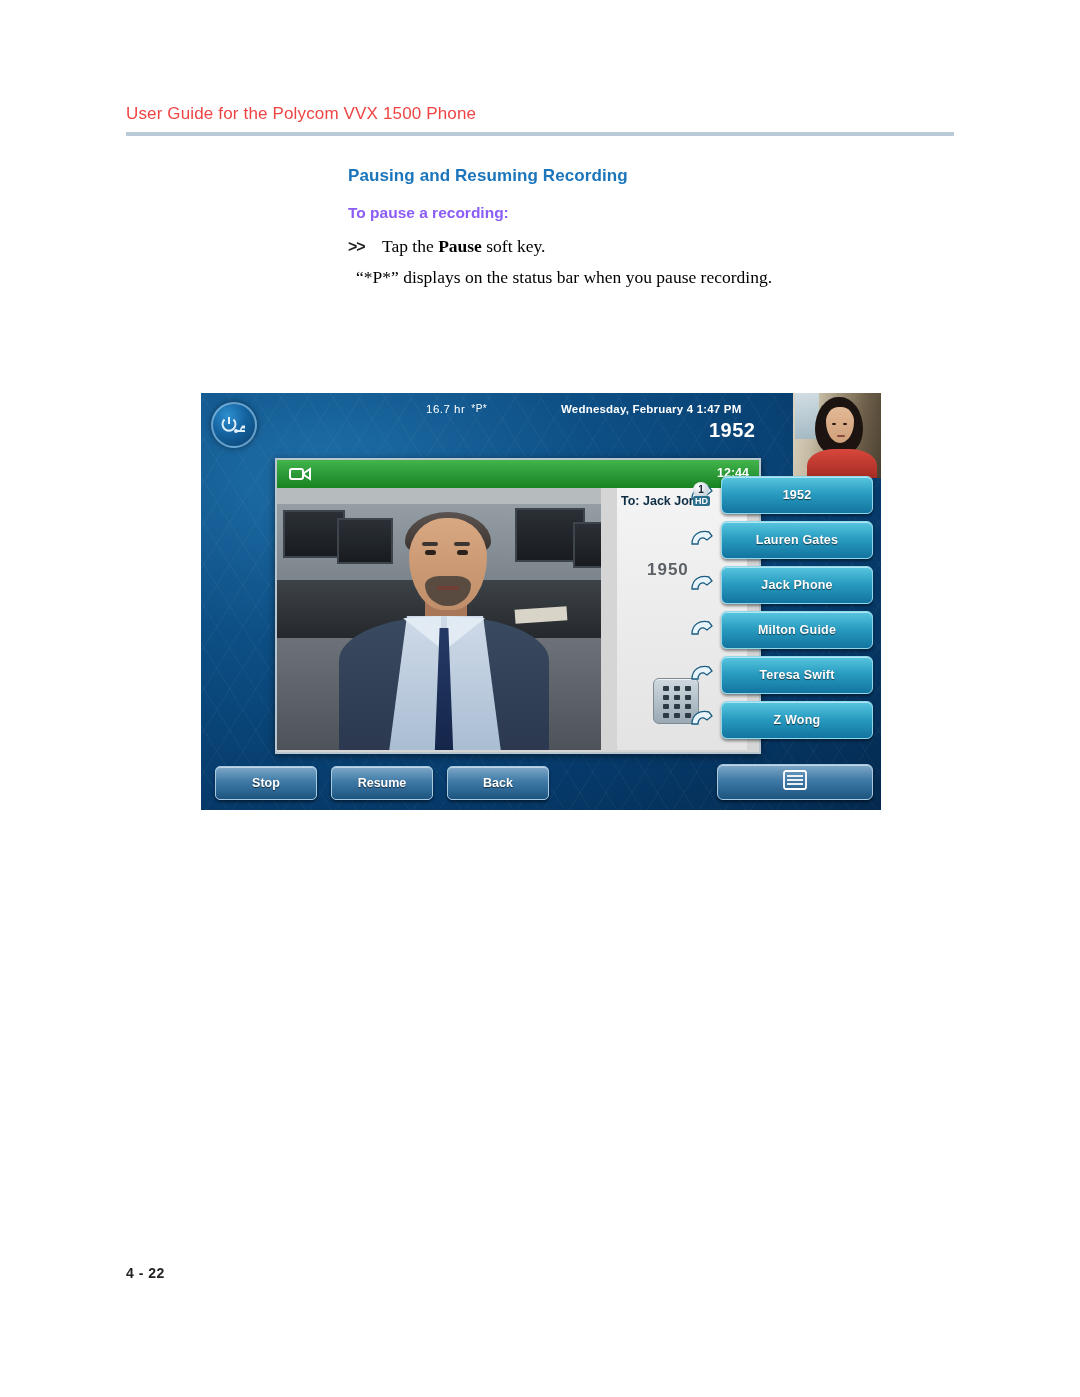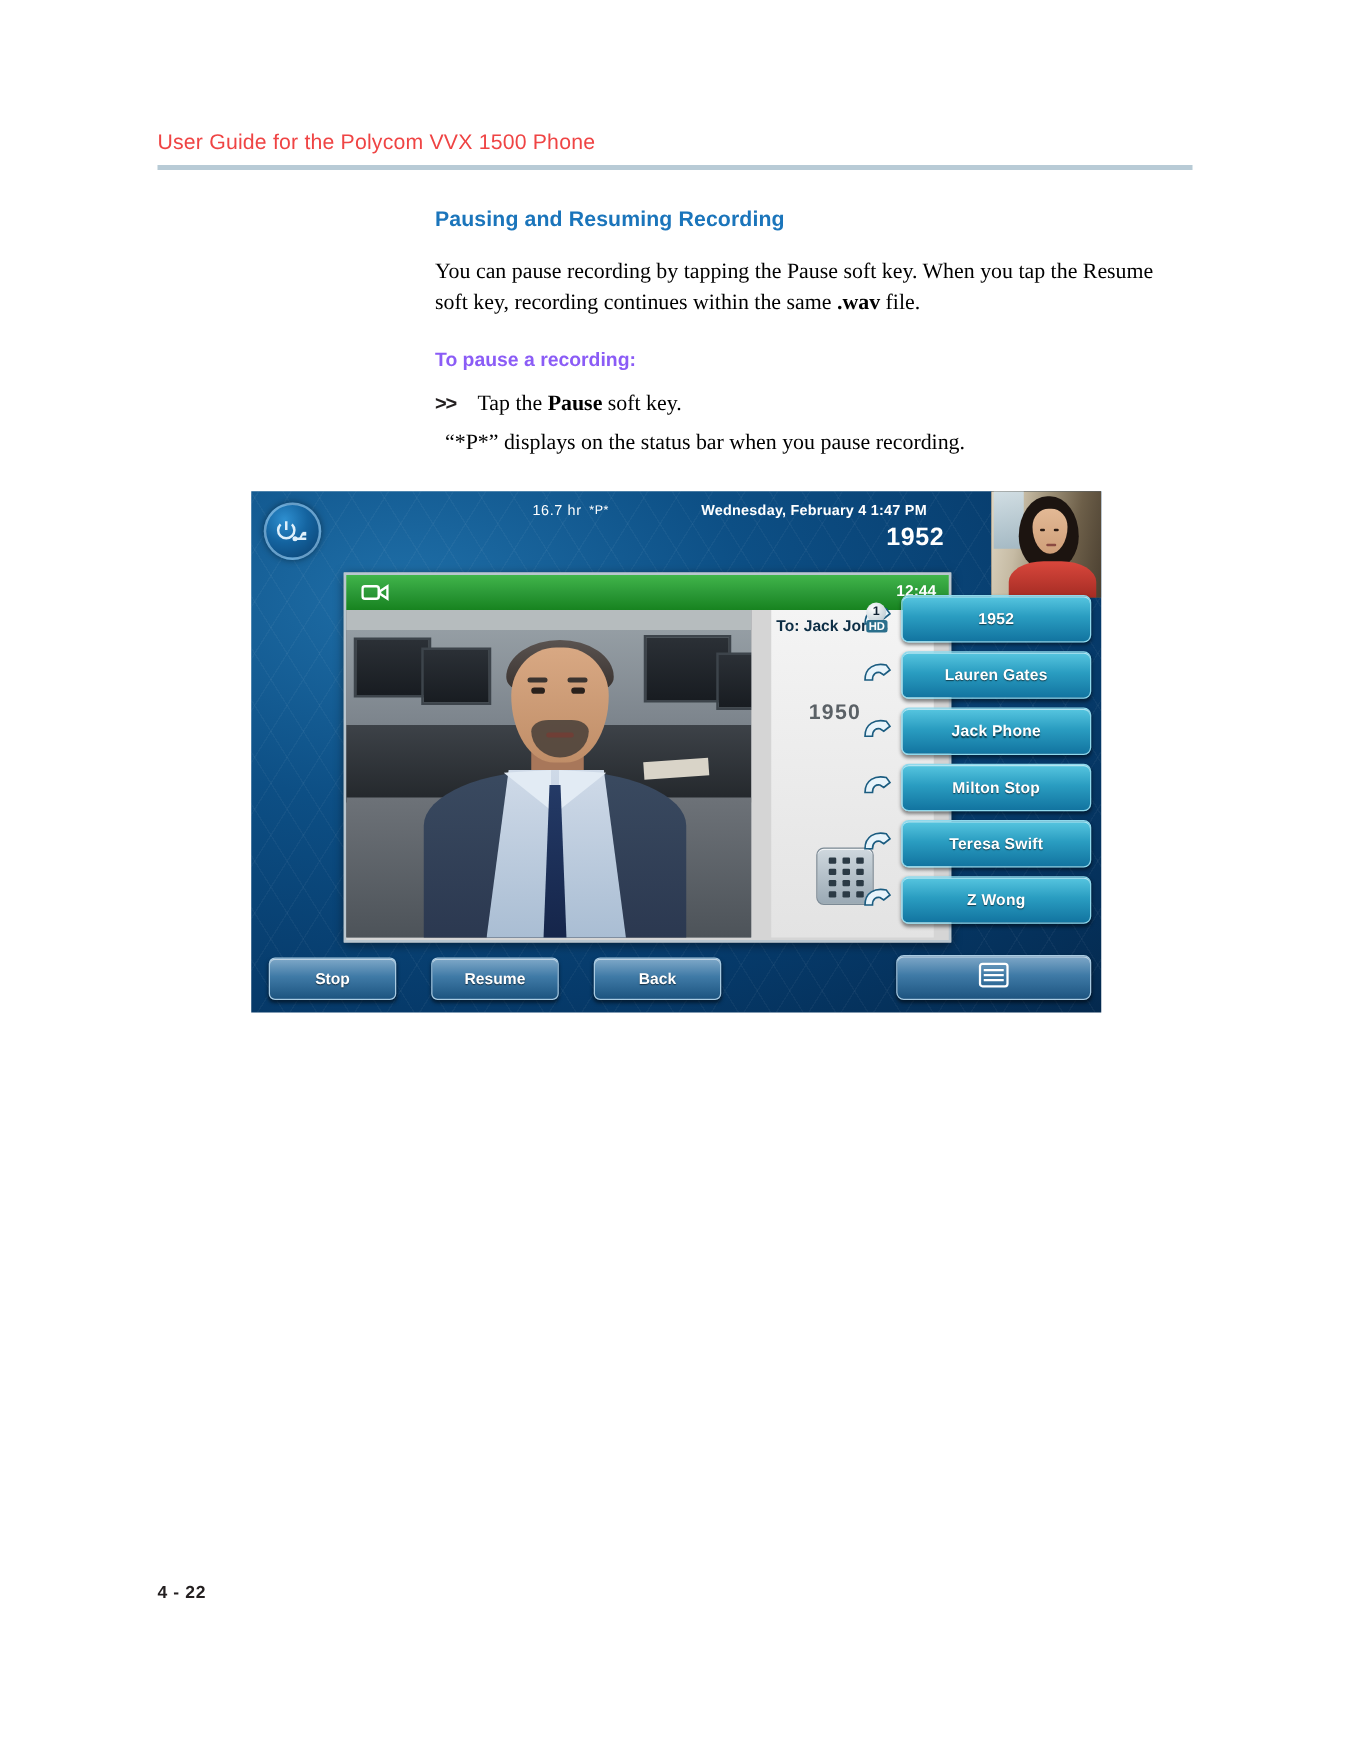--- a/index.html
+++ b/index.html
@@ -431,21 +431,21 @@
     font-size: 9px; font-weight: bold; color: #ffffff;
     background: #2b6f8c; padding: 0 2px; border-radius: 2px;
   }
 
   
   .softkeys {
     position: absolute;
     left: 14px;
     bottom: 10px;
     display: flex;
-    gap: 28px;
+    gap: 14px;
     z-index: 5;
     justify-content: space-between;
   }
   .sk {
     width: 100px;
     height: 32px;
     border-radius: 5px;
     background: linear-gradient(180deg, #7fa8c8 0%, #3f7aa6 45%, #1d5480 100%);
     border: 1px solid #a9cbe2;
     box-shadow: 0 2px 3px rgba(0,0,0,0.5), inset 0 1px 0 rgba(255,255,255,0.5);
@@ -490,23 +490,20 @@
 <body>
 
 <div class="page-header">
   <span class="header-text">User Guide for the Polycom VVX 1500 Phone</span>
 </div>
 <div class="header-rule"></div>
 
 <div class="content">
   <h1 class="section-title">Pausing and Resuming Recording</h1>
 
-  <p class="body-text">
-    <span>You can pause recording by tapping the Pause soft key. When you tap the Resume soft key, recording continues within the same </span><b>.wav</b><span> file.</span>
-  </p>
 
   <h2 class="sub-title">To pause a recording:</h2>
 
   <div class="step-row">
     <span class="step-arrow">&gt;&gt;</span>
     <span class="step-text"><span>Tap the </span><b>Pause</b><span> soft key.</span></span>
   </div>
   <p class="step-note">“*P*” displays on the status bar when you pause recording.</p>
 </div>
 
@@ -638,21 +635,21 @@
       </span>
     </div>
 
     <div class="lk-row">
       <span class="lk-icon">
         <svg width="30" height="28" viewBox="0 0 30 28">
           <path d="M5 19 C5 9, 13 5, 22 7 L25 11 L20 15 L17 13 C14 12.5, 11 14, 11 19 Z" fill="#e8f4fb" stroke="#1b5c80" stroke-width="1.3"></path>
         </svg>
       </span>
       <span class="lk-btn">
-        <span class="lk-label">Milton Stop</span>
+        <span class="lk-label">Milton Guide</span>
       </span>
     </div>
 
     <div class="lk-row">
       <span class="lk-icon">
         <svg width="30" height="28" viewBox="0 0 30 28">
           <path d="M5 19 C5 9, 13 5, 22 7 L25 11 L20 15 L17 13 C14 12.5, 11 14, 11 19 Z" fill="#e8f4fb" stroke="#1b5c80" stroke-width="1.3"></path>
         </svg>
       </span>
       <span class="lk-btn">

